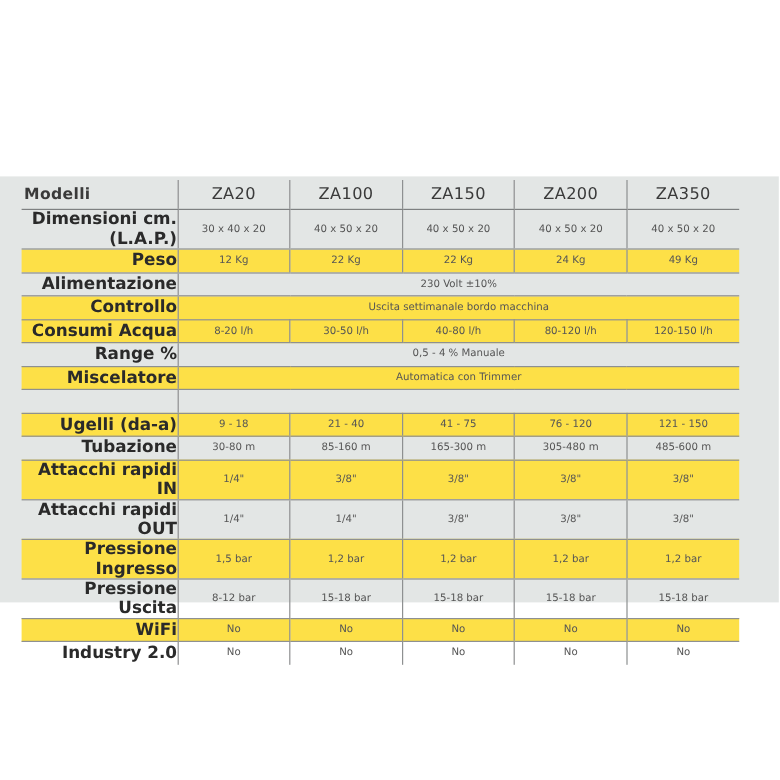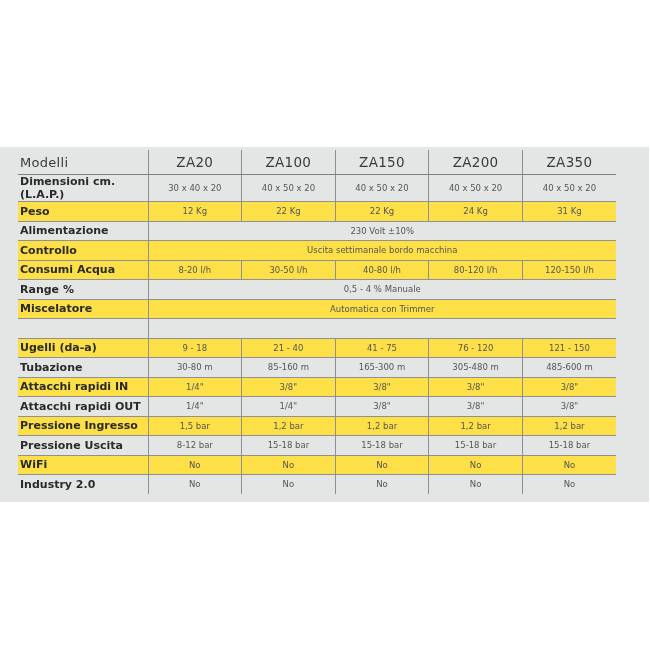--- a/index.html
+++ b/index.html
@@ -2,24 +2,24 @@
 <html><head>
 <meta charset="utf-8">
 <style>
   html, body { margin:0; padding:0; }
   body { width:650px; height:650px; background:#ffffff; position:relative; overflow:hidden; font-family:"DejaVu Sans", "Liberation Sans", sans-serif; }
   .panel { position:absolute; left:0; top:147px; width:649px; height:355px; background:#e3e6e5; }
   table { position:absolute; left:18px; top:150px; width:598px; border-collapse:collapse; table-layout:fixed; }
   col.c0 { width:130px; }
   col.cv { width:93.6px; }
   th, td { padding:0; height:18.5px; font-size:9px; color:#333; border-bottom:1px solid #8e9091; }
-  th { height:24px; font-weight:normal; font-size:13.5px; color:#3a3a3a; letter-spacing:0.3px; border-bottom:1.5px solid #7e8081; }
+  th { height:24px; font-weight:bold; font-size:13.5px; color:#3a3a3a; letter-spacing:0.3px; border-bottom:1.5px solid #7e8081; }
   th.label { text-align:left; padding-left:2px; font-family:"DejaVu Sans", sans-serif; font-size:13px; }
   th.model { text-align:center; font-family:"DejaVu Sans", sans-serif; font-weight:400; }
-  td.label { font-weight:bold; text-align:left; padding-left:2px; color:#2a2a2a; font-size:11px; }
+  td.label { font-weight:bold; text-align:right; padding-left:2px; color:#2a2a2a; font-size:14px; }
   td.val { text-align:center; color:#555; font-size:8.5px; }
   .vd { border-left:1.2px solid #8e9091; }
   tr.shade td { background:#fde047; }
   tr.last td { border-bottom:none; }
 </style>
 </head>
 <body>
 
 <div class="panel"></div>
 
@@ -52,21 +52,21 @@
       <td class="val vd">40 x 50 x 20</td>
       <td class="val vd">40 x 50 x 20</td>
     </tr>
 
     <tr class="shade">
       <td class="label">Peso</td>
       <td class="val vd">12 Kg</td>
       <td class="val vd">22 Kg</td>
       <td class="val vd">22 Kg</td>
       <td class="val vd">24 Kg</td>
-      <td class="val vd">31 Kg</td>
+      <td class="val vd">49 Kg</td>
     </tr>
 
     <tr>
       <td class="label">Alimentazione</td>
       <td class="val vd" colspan="5">230 Volt ±10%</td>
     </tr>
 
     <tr class="shade">
       <td class="label">Controllo</td>
       <td class="val vd" colspan="5">Uscita settimanale bordo macchina</td>

